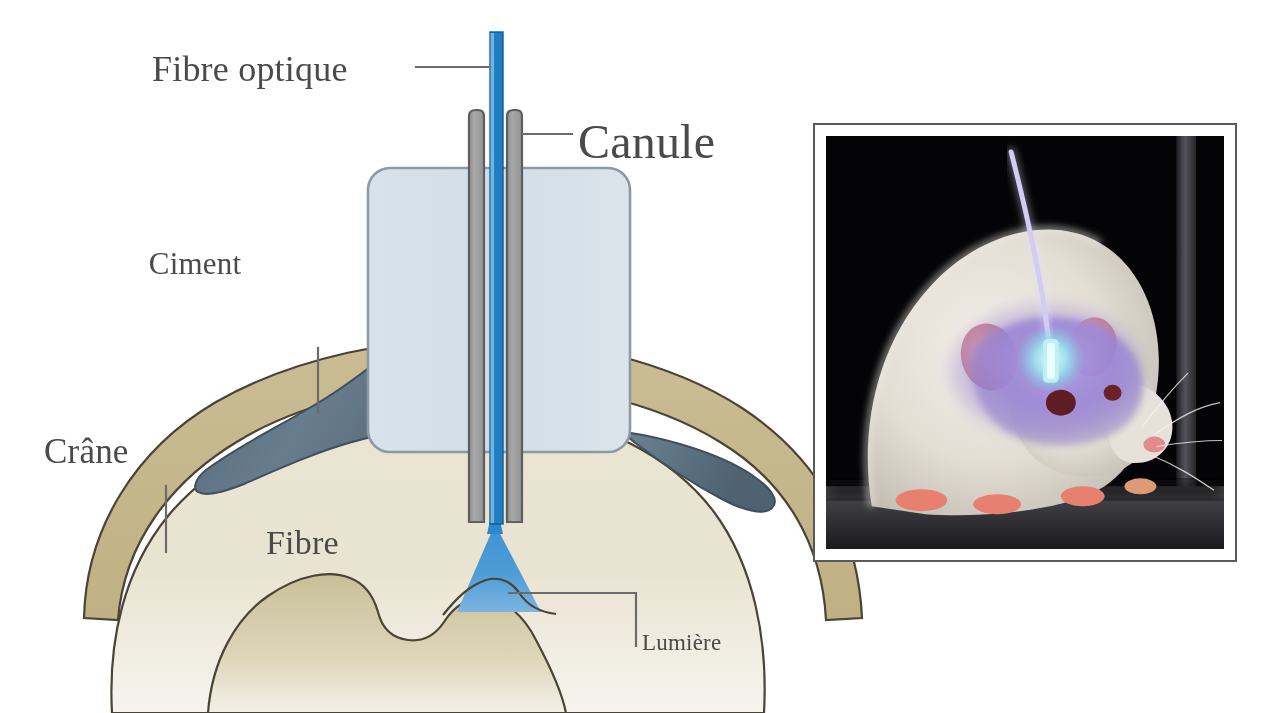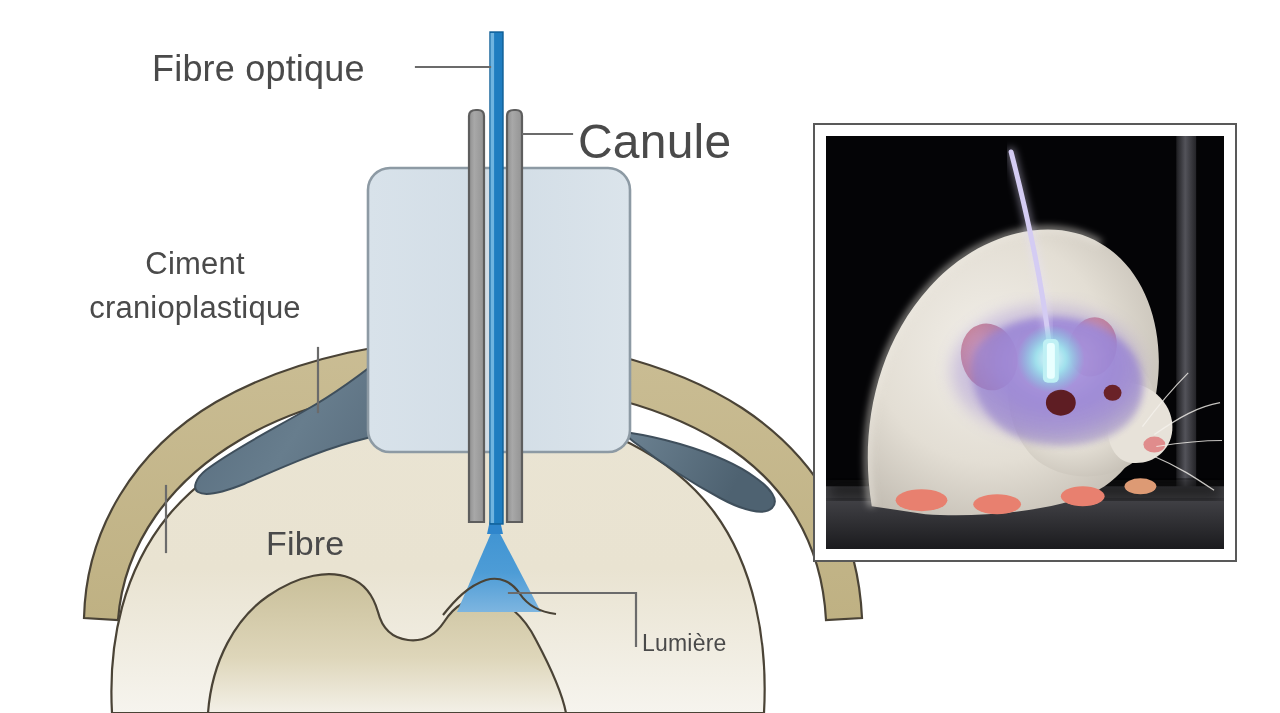--- a/index.html
+++ b/index.html
@@ -24,21 +24,21 @@
   .layer {
     position: absolute;
     left: 0; top: 0;
     width: 1280px;
     height: 713px;
   }
   
   .label {
     position: absolute;
     color: #4a4a4a;
-    font-family: Liberation Sans, sans-serif;
+    font-family: Liberation Serif, serif;
     font-weight: 400;
     white-space: pre;
     letter-spacing: 0.2px;
   }
   #label-fibre-optique {
     left: 152px; top: 48px;
     font-size: 36px;
   }
   #label-canule {
     left: 578px; top: 114px;
@@ -229,22 +229,23 @@
       <line x1="318" y1="348" x2="318" y2="412"></line>
       <line x1="166" y1="486" x2="166" y2="552"></line>
       <polyline points="509,593 636,593 636,646"></polyline>
     </g>
   </svg>
 
   <div class="label" id="label-fibre-optique">Fibre optique</div>
 
   <div class="label" id="label-canule">Canule</div>
 
-  <div class="label" id="label-ciment"><span>Ciment</span><br><span>cranioplastique</span></div>
-
+  <div class="label" id="label-ciment"><span>Ciment</span><br></div>
+
+  <div class="label" id="label-crane">Crâne</div>
 
   <div class="label" id="label-cortex">Fibre</div>
 
   <div class="label" id="label-lumiere">Lumière</div>
 
   <div id="photo-frame">
     <div id="photo-inner">
       <svg viewBox="0 0 400 415" width="100%" height="100%" preserveAspectRatio="xMidYMid slice">
         <defs>
           <radialGradient id="gBody" cx="0.42" cy="0.42" r="0.72">

